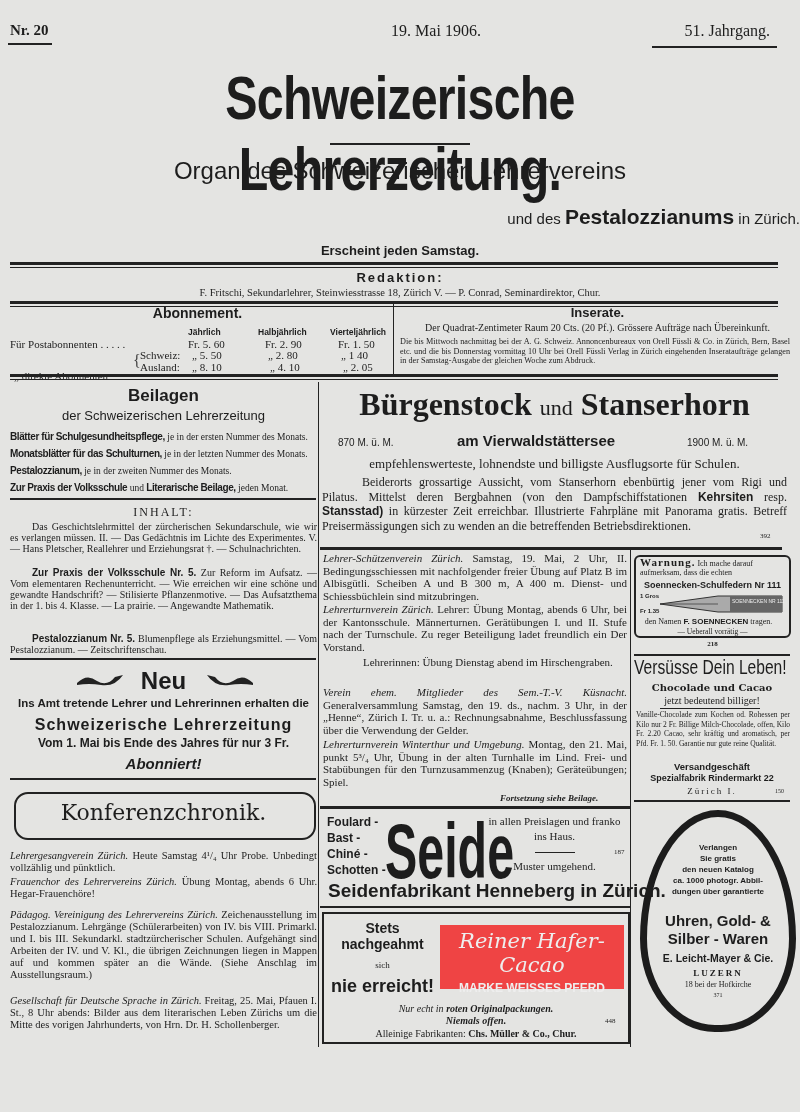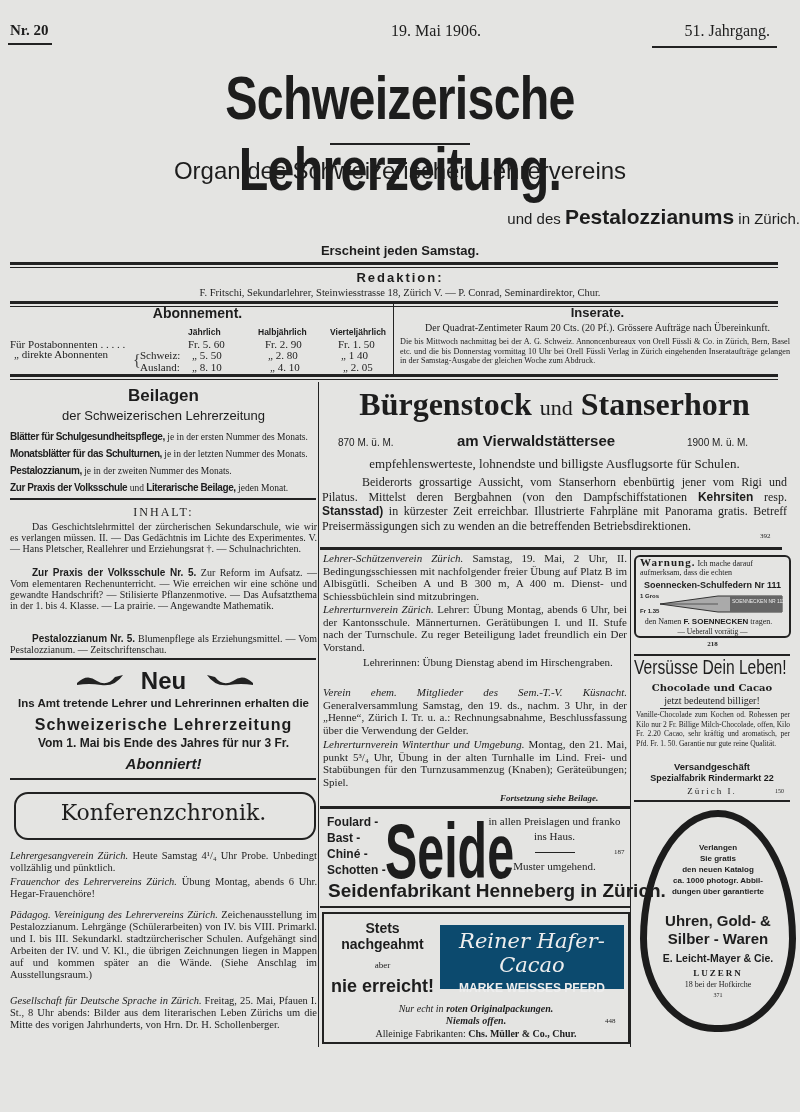--- a/index.html
+++ b/index.html
@@ -78,21 +78,21 @@
   .mc { left: 323px; width: 304px; }
   .mid-p { font-size: 11px; line-height: 12.6px; text-align: justify; }
   #seide-labels { left: 327px; top: 814px; font-size: 12px; line-height: 16px; font-family: "Liberation Sans", sans-serif; font-weight: bold; }
   #seide-word { left: 385px; top: 806px; font-size: 78px; font-family: "Liberation Sans", sans-serif; font-weight: bold; transform: scaleX(0.62); transform-origin: left top; }
   #seide-r { left: 482px; width: 145px; top: 814px; font-size: 11px; line-height: 15px; text-align: center; }
   #seide-f { left: 328px; width: 300px; top: 880px; font-size: 19px; font-family: "Liberation Sans", sans-serif; font-weight: bold; white-space: nowrap; }
 
   
   #hafer-box { left: 322px; top: 912px; width: 308px; height: 132px; border: 2px solid #222; }
   #stets { left: 330px; width: 105px; top: 920px; text-align: center; font-family: "Liberation Sans", sans-serif; font-weight: bold; }
-  #hafer-logo { left: 440px; top: 925px; width: 184px; height: 64px; background: #0c4a6e; color: #eee; }
+  #hafer-logo { left: 440px; top: 925px; width: 184px; height: 64px; background: #ef4444; color: #eee; }
 
   
   #warn-box { left: 634px; top: 555px; width: 157px; height: 83px; border: 2px solid #222; border-radius: 6px; }
   #vers-h { left: 634px; width: 160px; top: 656px; font-size: 20px; font-family: "Liberation Sans", sans-serif; transform: scaleX(0.78); transform-origin: left top; white-space: nowrap; }
   #egg {
     left: 640px; top: 810px; width: 156px; height: 222px;
     border: 7px solid #1c1c1c; border-radius: 50% 50% 48% 48% / 58% 58% 42% 42%;
   }
 </style>
 </head>
@@ -122,21 +122,21 @@
 <div class="abs sans" id="abo-h">Abonnement.</div>
 <div class="abs sans abo-col" style="left:188px;top:327px;">Jährlich</div>
 <div class="abs sans abo-col" style="left:258px;top:327px;">Halbjährlich</div>
 <div class="abs sans abo-col" style="left:330px;top:327px;">Vierteljährlich</div>
 
 <div class="abs abo-row" style="left:10px;top:338px;">Für Postabonnenten . . . . .</div>
 <div class="abs abo-row" style="left:188px;top:338px;">Fr. 5. 60</div>
 <div class="abs abo-row" style="left:265px;top:338px;">Fr. 2. 90</div>
 <div class="abs abo-row" style="left:338px;top:338px;">Fr. 1. 50</div>
 
-<div class="abs abo-row" style="left:14px;top:348px;">„ direkte Abonnenten</div>
+<div class="abs abo-row" style="left:14px;top:370px;">„ direkte Abonnenten</div>
 <div class="abs abo-row" style="left:133px;top:350px;font-size:16px;line-height:22px;color:#444;">{</div>
 <div class="abs abo-row" style="left:140px;top:349px;">Schweiz:</div>
 <div class="abs abo-row" style="left:192px;top:349px;">„ 5. 50</div>
 <div class="abs abo-row" style="left:268px;top:349px;">„ 2. 80</div>
 <div class="abs abo-row" style="left:341px;top:349px;">„ 1 40</div>
 <div class="abs abo-row" style="left:140px;top:361px;">Ausland:</div>
 <div class="abs abo-row" style="left:192px;top:361px;">„ 8. 10</div>
 <div class="abs abo-row" style="left:270px;top:361px;">„ 4. 10</div>
 <div class="abs abo-row" style="left:343px;top:361px;">„ 2. 05</div>
 
@@ -219,21 +219,21 @@
 <div class="abs" id="seide-r">in allen Preislagen und franko ins Haus.</div>
 <div class="rule" style="left:535px;top:852px;width:40px;height:1px;"></div>
 <div class="abs" style="left:482px;width:145px;top:860px;font-size:11px;text-align:center;">Muster umgehend.</div>
 <div class="abs" style="left:614px;top:848px;font-size:7px;">187</div>
 <div class="abs" id="seide-f">Seidenfabrikant Henneberg in Zürich.</div>
 <div class="rule" style="left:320px;top:906px;width:310px;height:2px;"></div>
 
 <div class="abs" id="hafer-box"></div>
 <div class="abs" id="stets">
   <div style="font-size:14px;">Stets nachgeahmt</div>
-  <div style="font-size:9px;font-weight:normal;font-family:'Liberation Serif',serif;margin-top:8px;">aber</div>
+  <div style="font-size:9px;font-weight:normal;font-family:'Liberation Serif',serif;margin-top:8px;">sich</div>
   <div style="font-size:18px;margin-top:6px;">nie erreicht!</div>
 </div>
 <div class="abs" id="hafer-logo">
   <div class="c" style="font-family:'DejaVu Serif',serif;font-size:21px;font-style:italic;margin-top:4px;">Reiner Hafer-Cacao</div>
   <div class="c sans b" style="font-size:12px;margin-top:4px;">MARKE WEISSES PFERD</div>
 </div>
 <div class="abs c" style="left:324px;width:304px;top:1003px;font-size:10px;"><i>Nur echt in </i><b class="i">roten Originalpackungen.</b></div>
 <div class="abs c b i" style="left:324px;width:304px;top:1015px;font-size:10px;">Niemals offen.</div>
 <div class="abs" style="left:605px;top:1017px;font-size:7px;">448</div>
 <div class="abs c" style="left:324px;width:304px;top:1028px;font-size:10px;"><span>Alleinige Fabrikanten: </span><b>Chs. Müller &amp; Co., Chur.</b></div>

